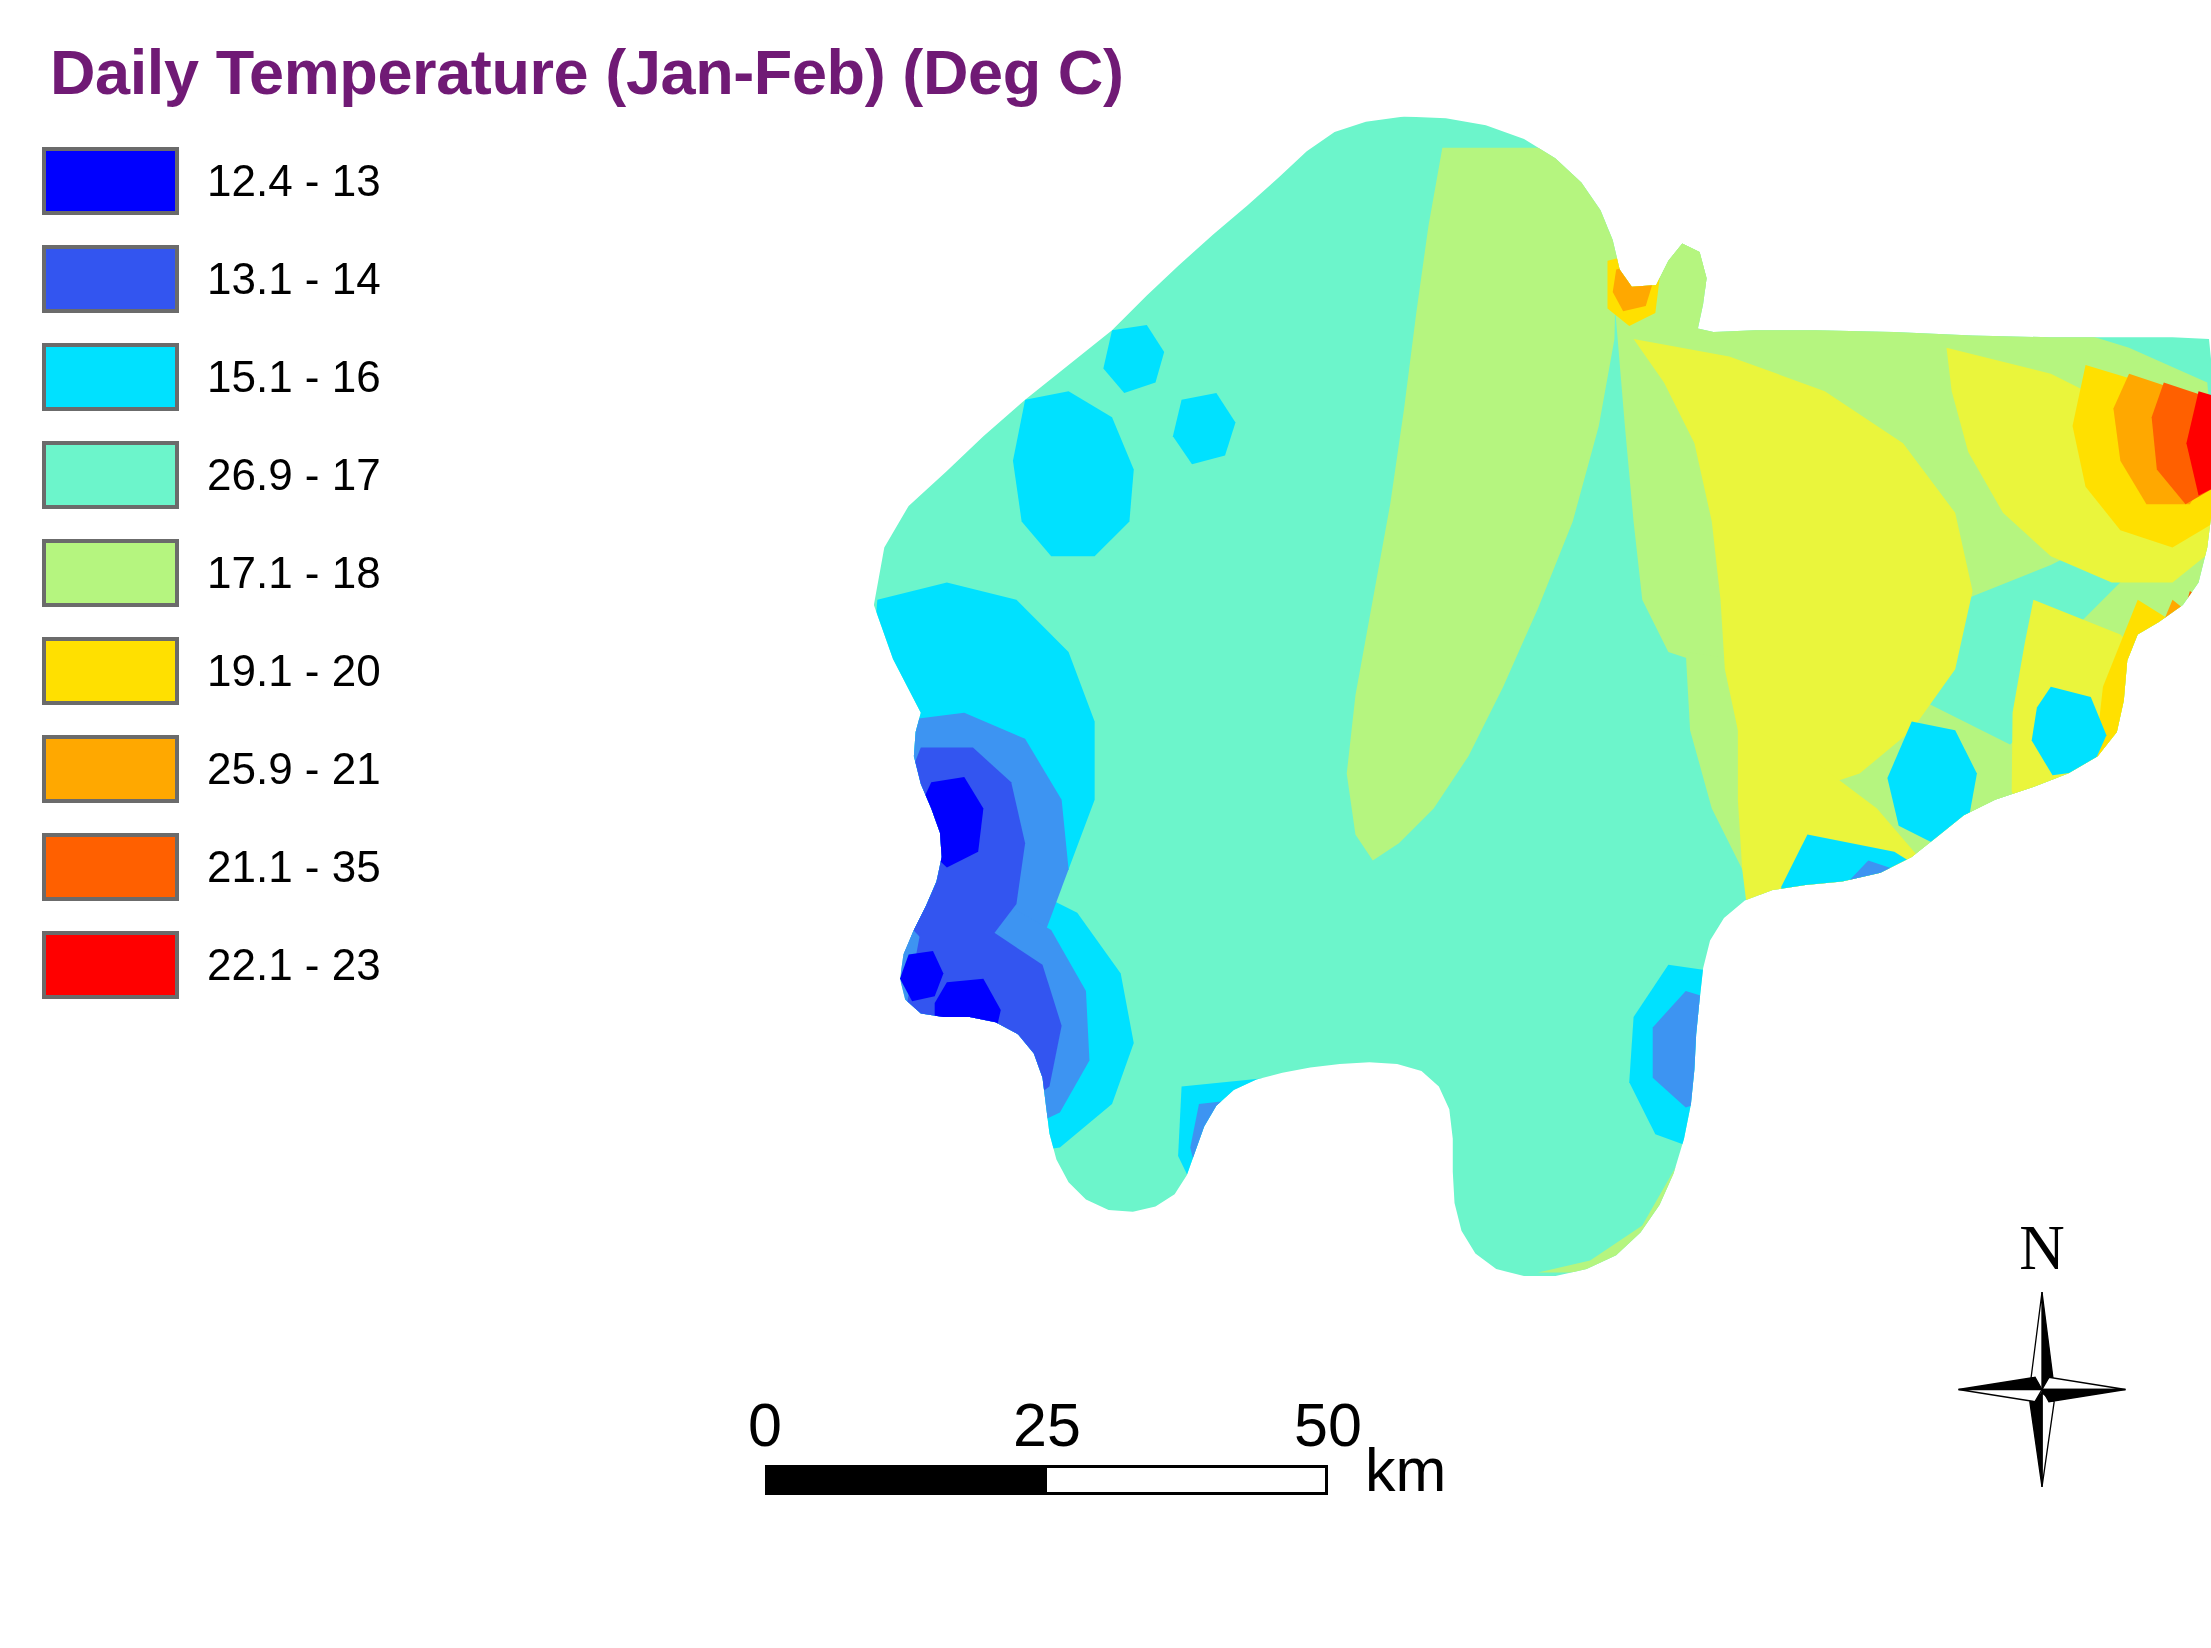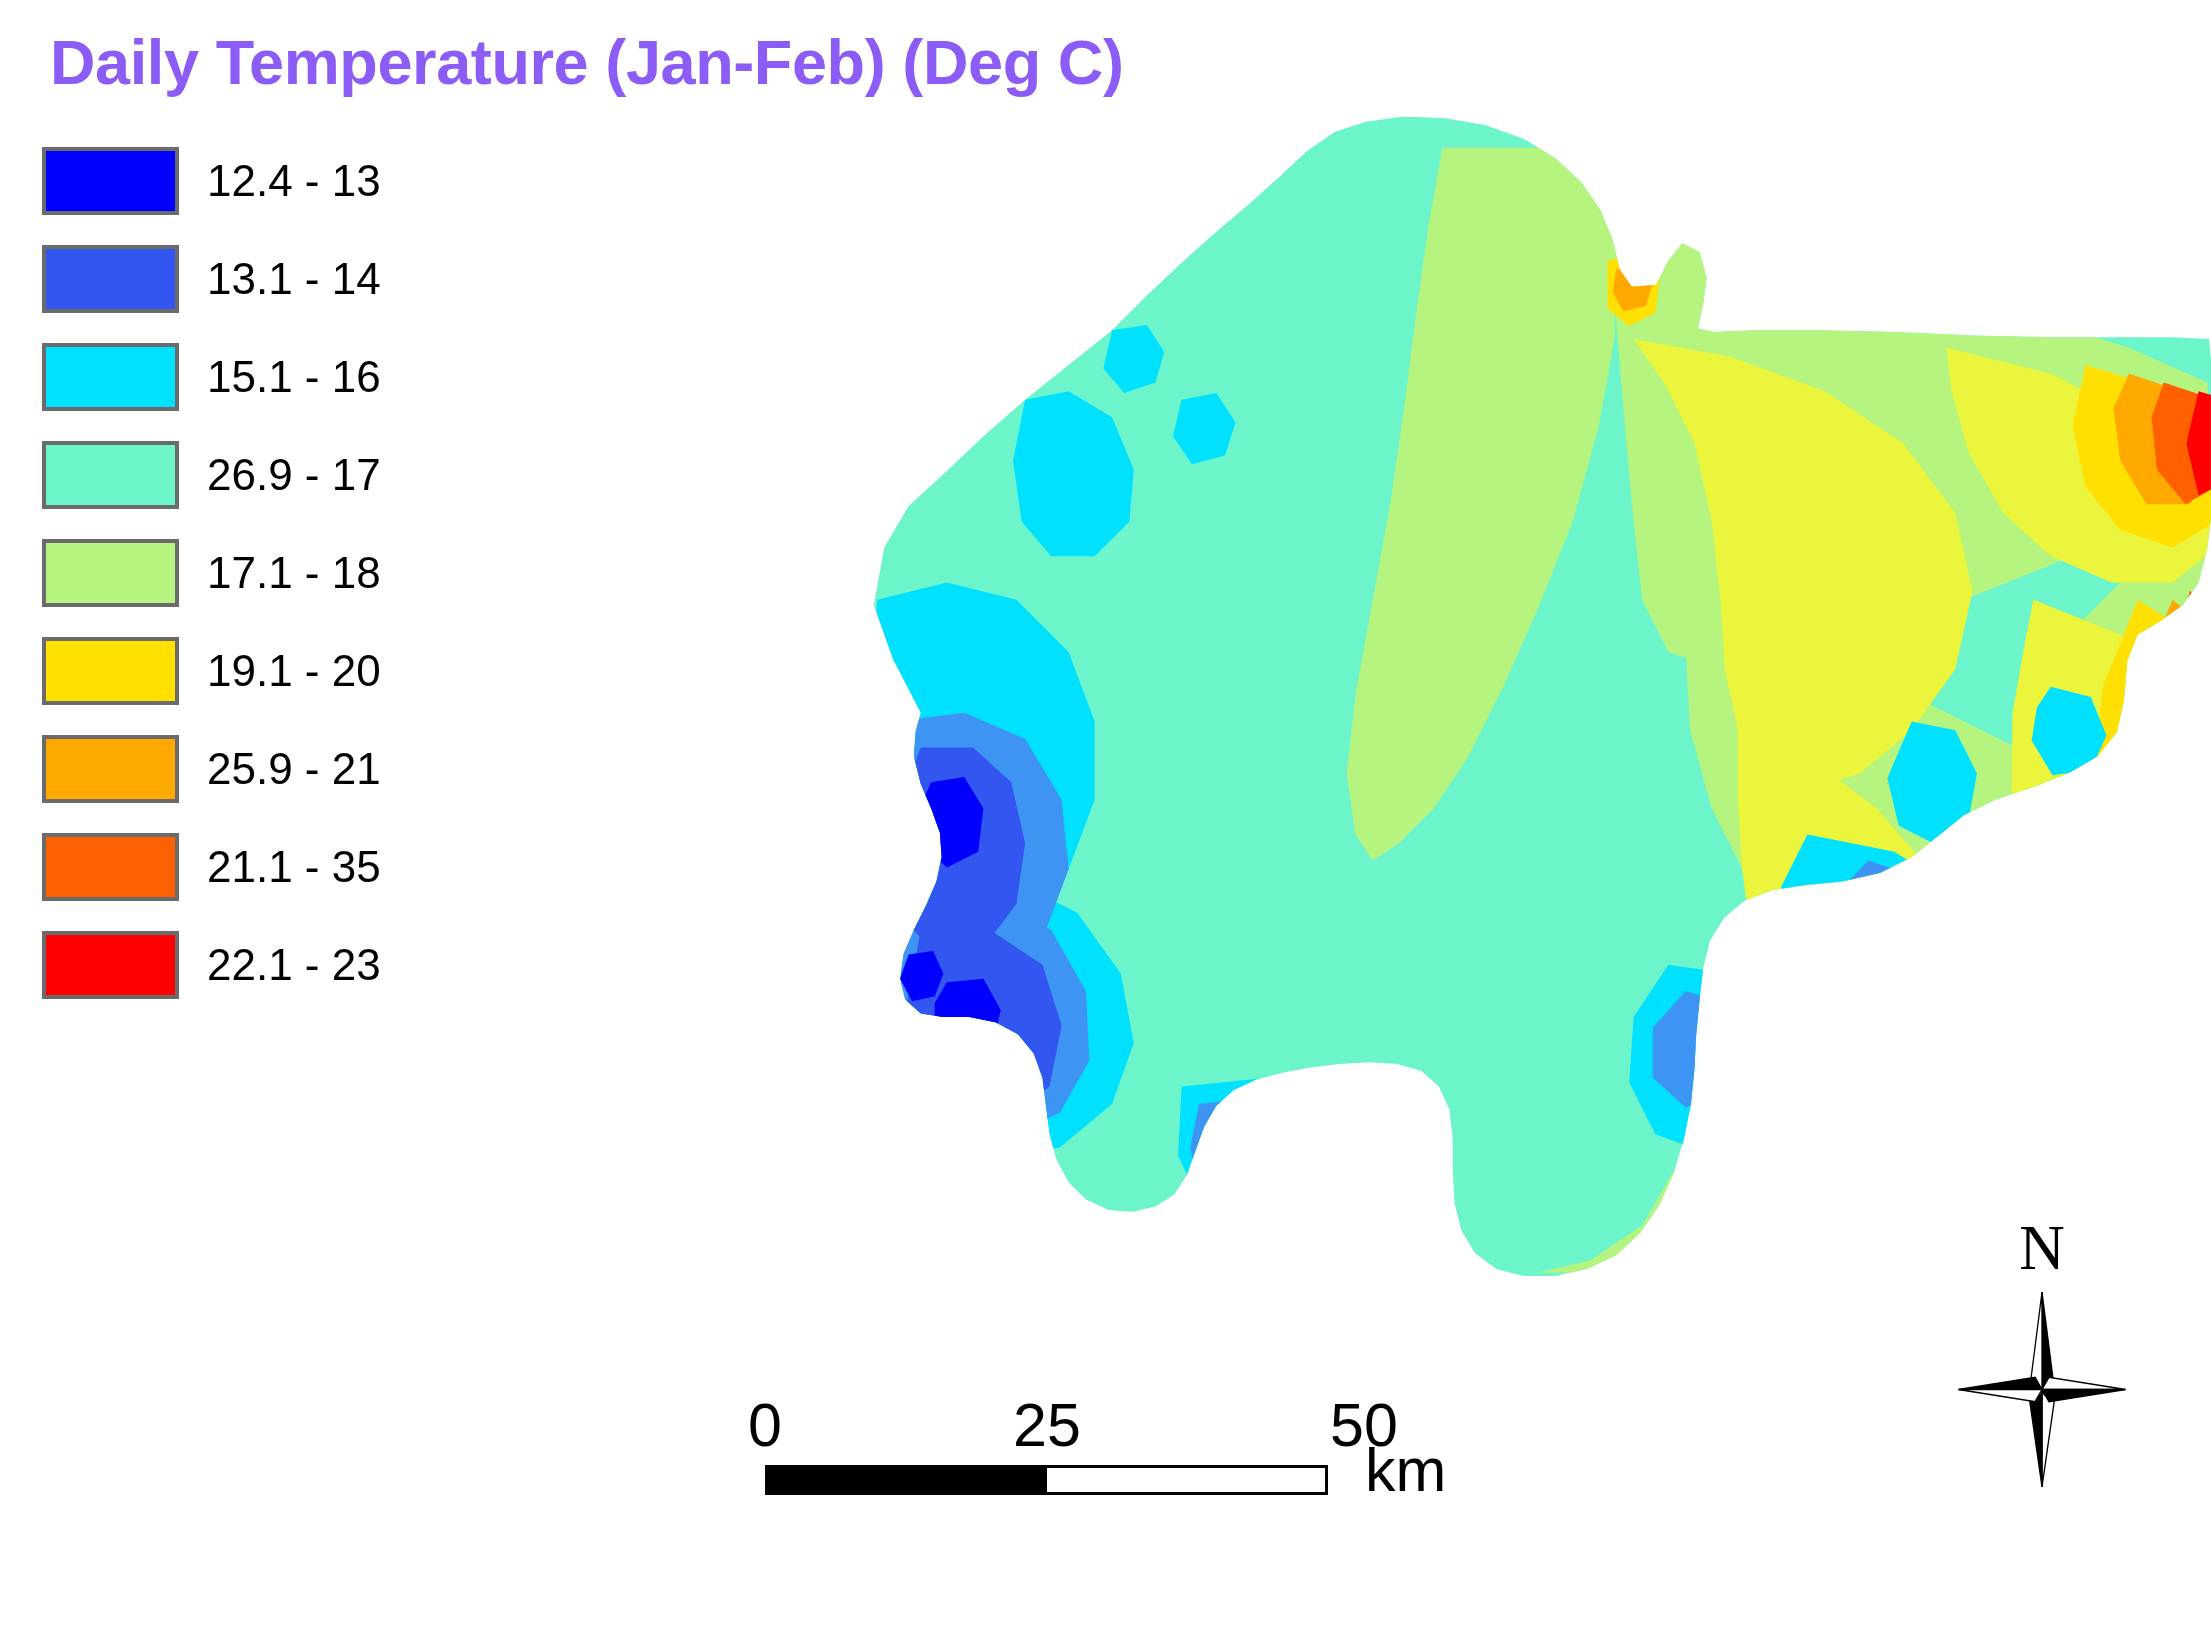--- a/index.html
+++ b/index.html
@@ -2,22 +2,22 @@
 <html style="font-size:14px"><head>
 <meta charset="utf-8">
 <style>
   html,body{margin:0;padding:0;background:#fff;}
   body{width:2212px;height:1649px;position:relative;overflow:hidden;
        font-family:"Liberation Sans","DejaVu Sans",sans-serif;}
 
   #page{position:absolute;inset:0;background:#ffffff;}
 
   
-  #map-title{position:absolute;left:50px;top:26px;font-size:63px;font-weight:bold;
-             letter-spacing:-0.4px;color:#8b5cf6;white-space:nowrap;
+  #map-title{position:absolute;left:50px;top:36px;font-size:63px;font-weight:bold;
+             letter-spacing:-0.4px;color:#701a75;white-space:nowrap;
              font-family:"Liberation Sans","DejaVu Sans",sans-serif;}
 
   
   #legend{position:absolute;left:42px;top:146px;}
   .legend-row{display:flex;align-items:center;height:70px;margin-bottom:28px;}
   .legend-swatch{width:137px;height:68px;box-sizing:border-box;
                  border:4.3px solid #6b6b6b;flex:0 0 auto;}
   .legend-label{margin-left:28px;font-size:44px;color:#000;white-space:nowrap;
                 font-family:"Liberation Sans","DejaVu Sans",sans-serif;}
 
@@ -249,21 +249,21 @@
         <path fill="#0000ff" d="M 680,1254 L 712,1250 L 724,1278 L 706,1300
           L 678,1292 L 670,1270 Z"></path>
       </g>
     </svg>
   </div>
 
   <div id="scalebar">
     <div id="scalebar-ticks">
         <span class="sb-tick" style="left: 0px;">0</span>
         <span class="sb-tick" style="left: 282px;">25</span>
-        <span class="sb-tick" style="left: 563px; margin-left: 36px;">50</span>
+        <span class="sb-tick" style="left: 563px;">50</span>
       </div>
     <div id="scalebar-bar">
         <div class="sb-seg filled"></div>
         <div class="sb-seg empty"></div>
       </div>
     <div id="scalebar-unit">km</div>
   </div>
 
   <div id="north-arrow">
     <div id="north-letter">N</div>

